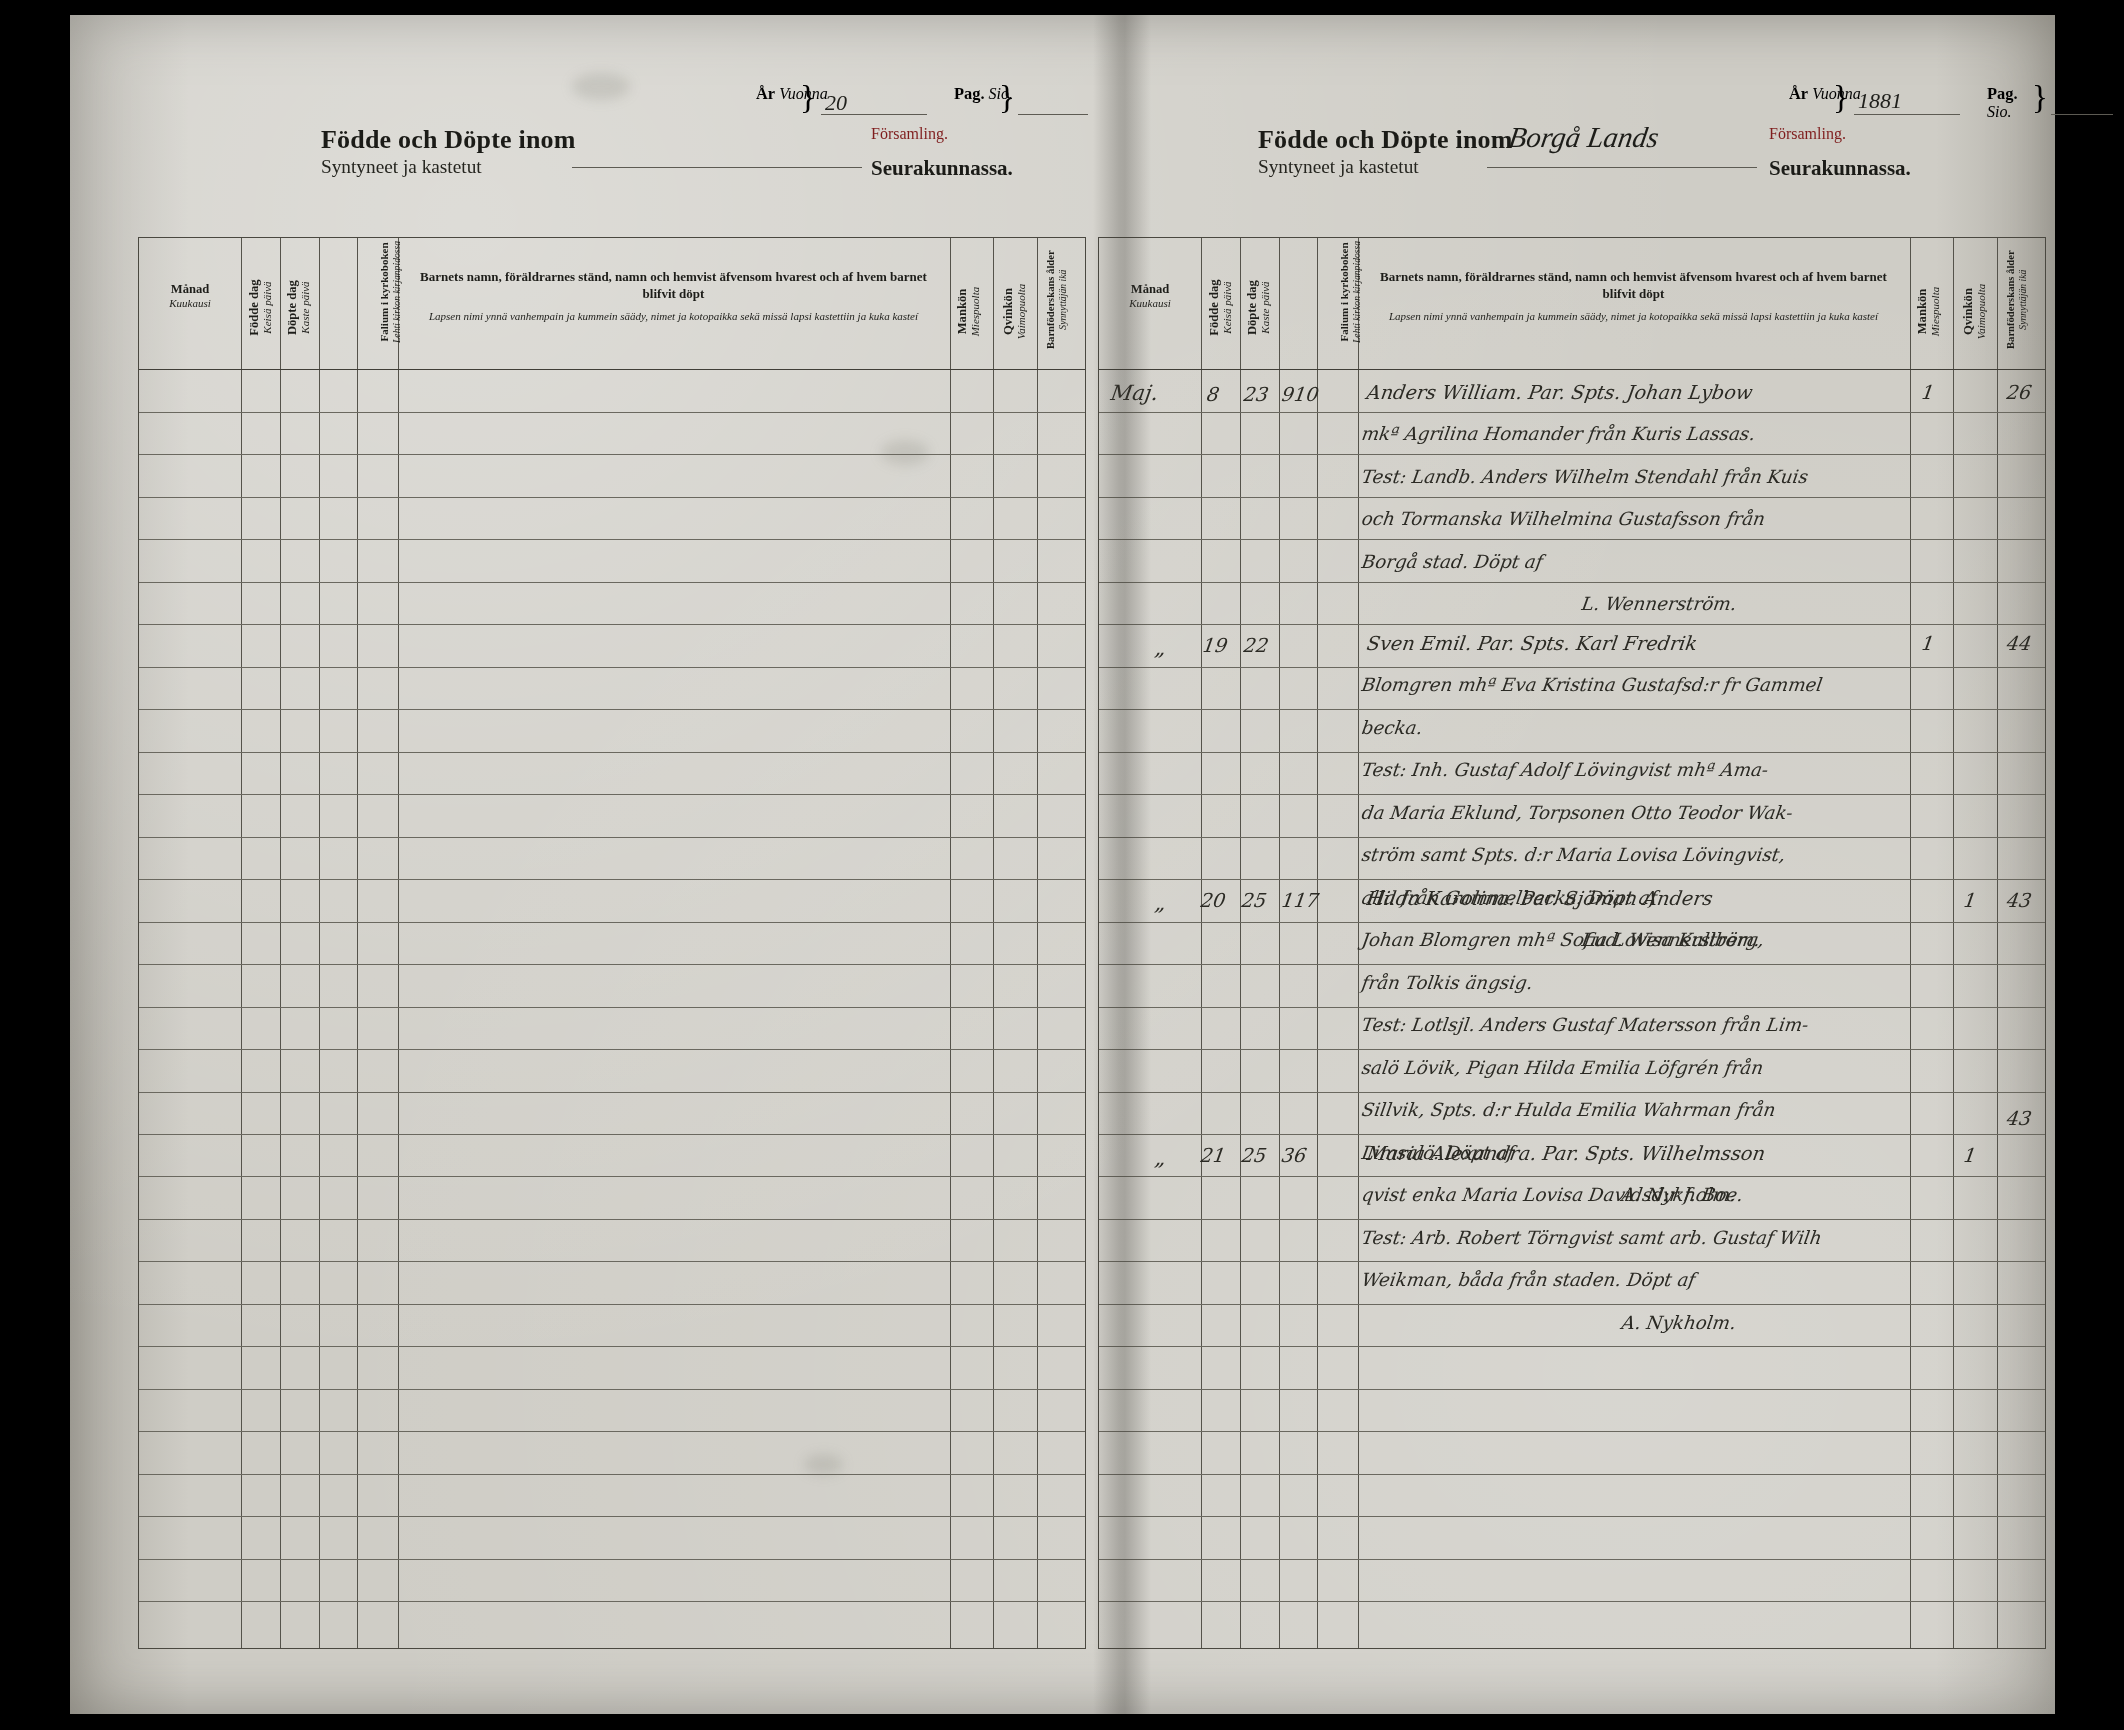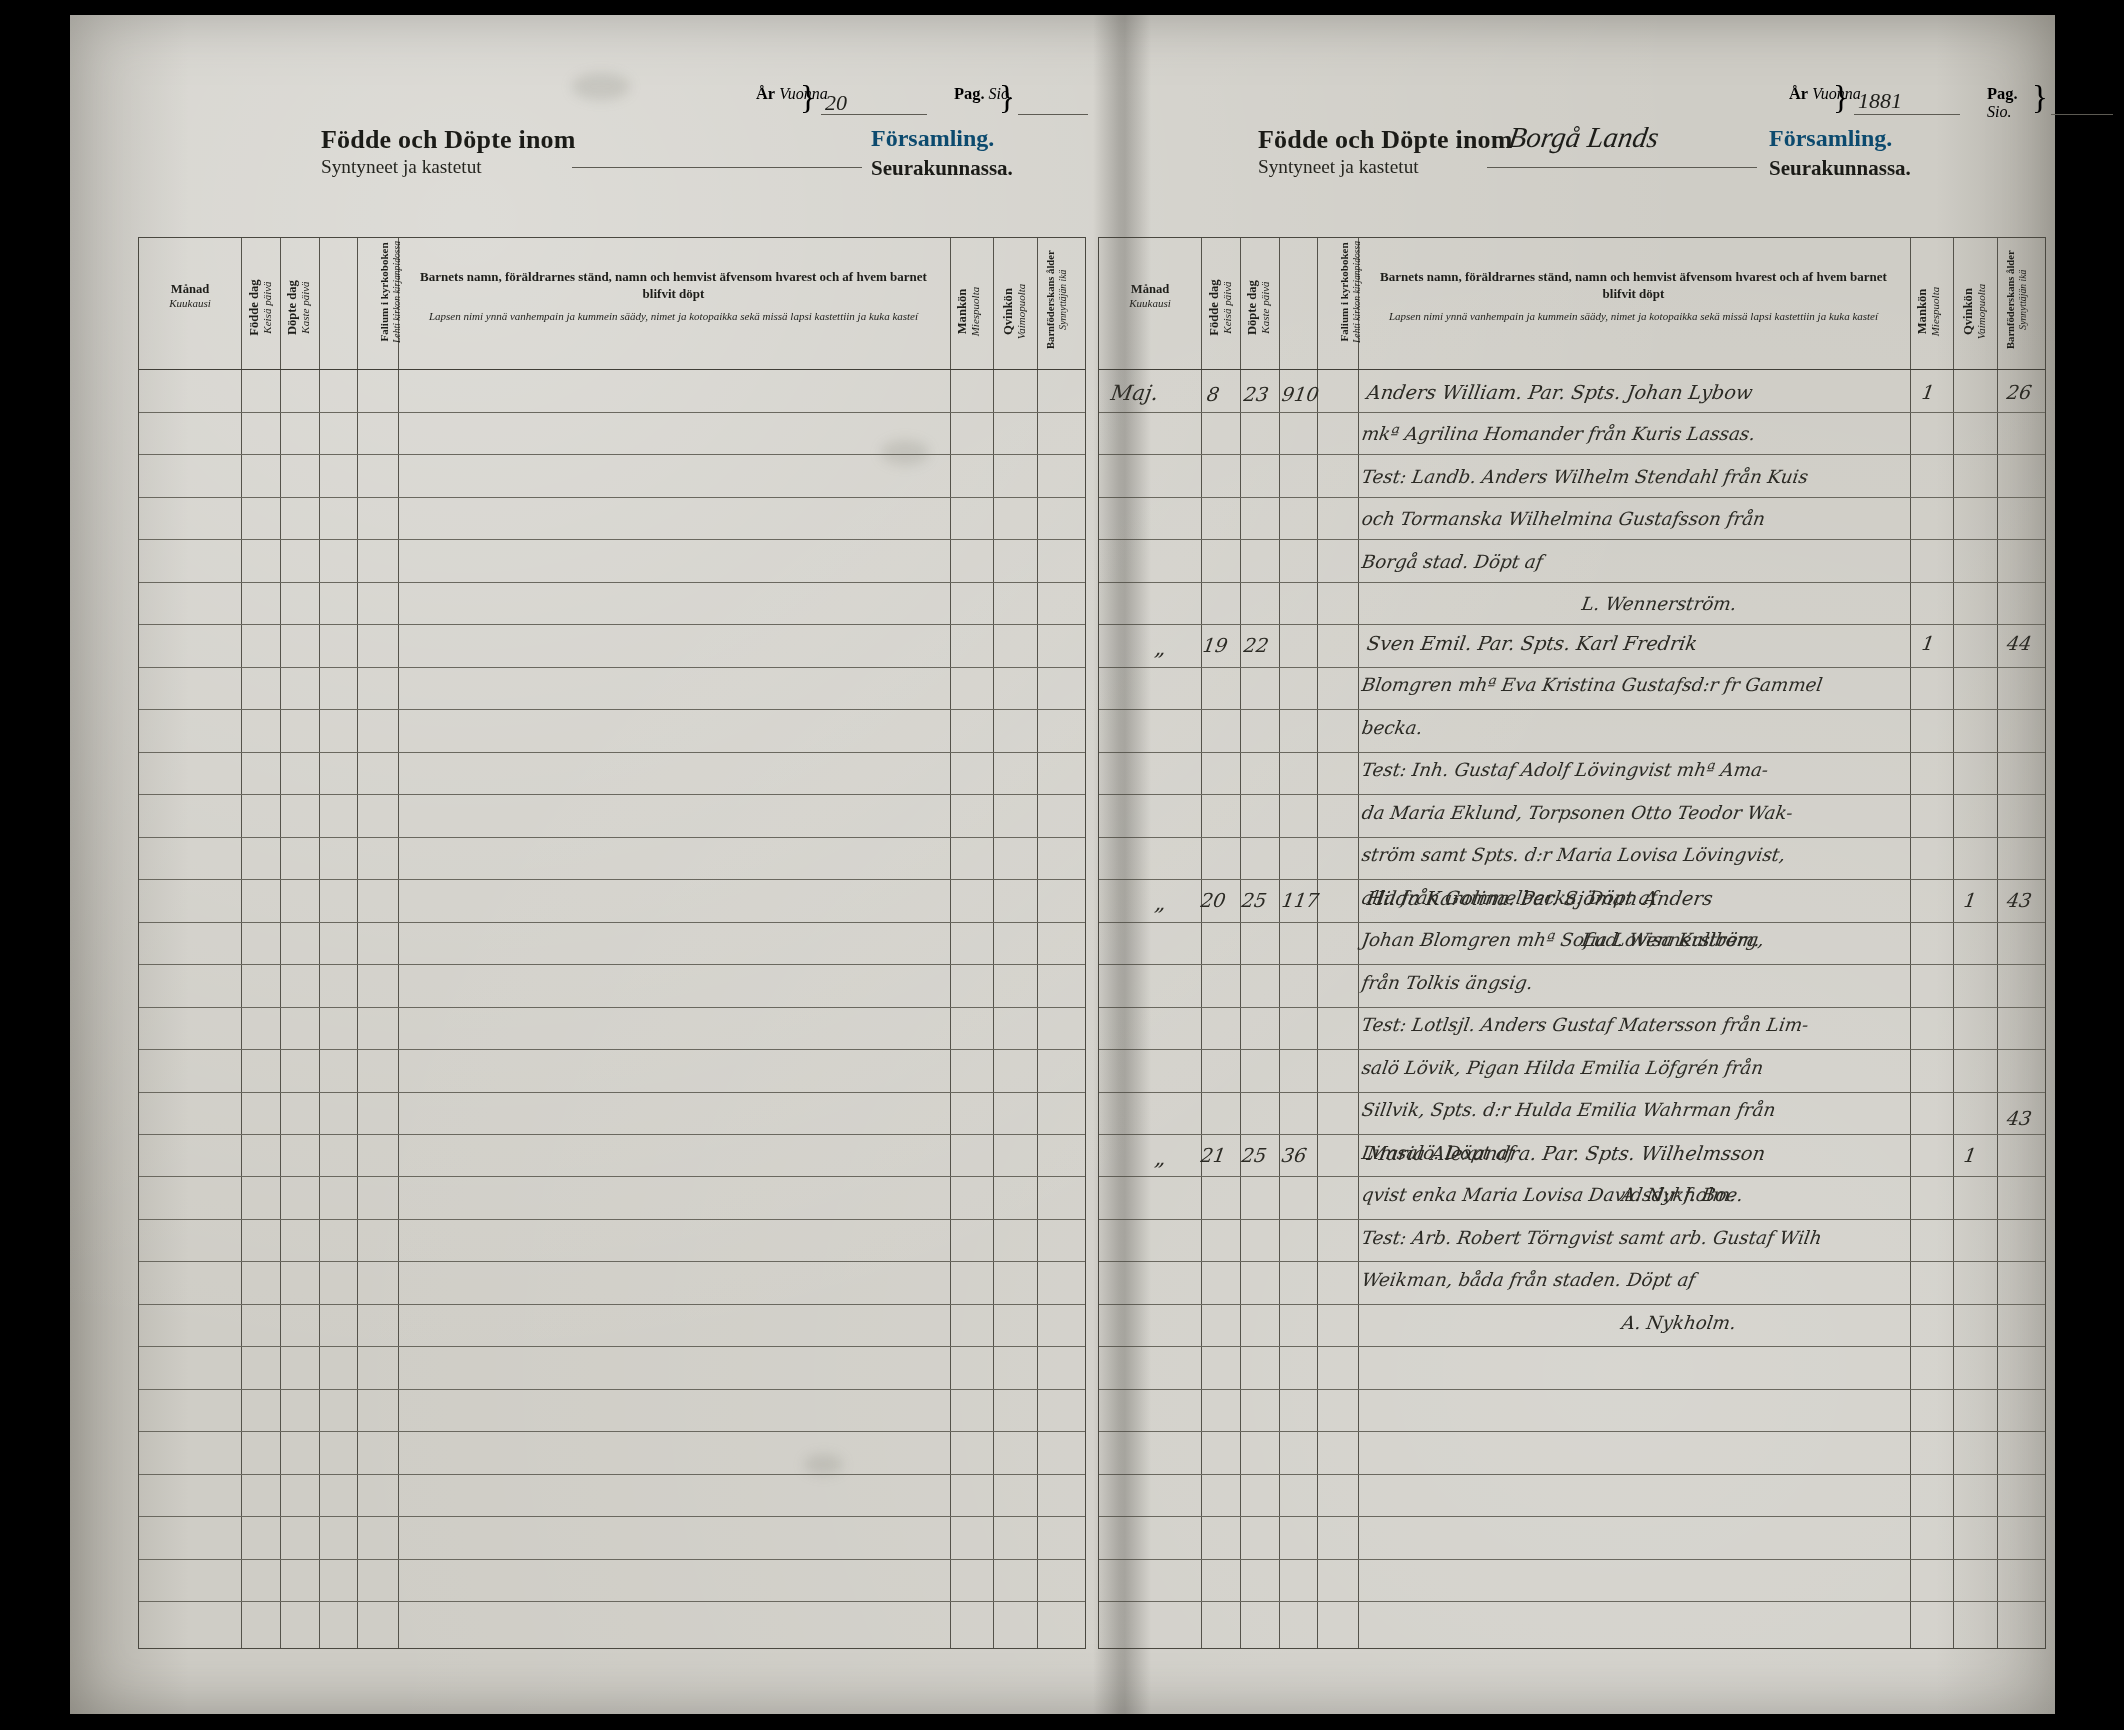--- a/index.html
+++ b/index.html
@@ -34,21 +34,21 @@
   .right-half{left:1062px;width:898px;}
   .yr-box{position:absolute;font-family:"Liberation Serif",serif;}
   .yr-lbl{font-size:16.4px;font-weight:bold;line-height:1.05;}
   .brace{position:absolute;font-size:33px;line-height:1;}
   .yr-val{position:absolute;font-family:"Liberation Serif",serif;font-style:italic;font-size:22px;color:#20201c;}
   .rule{position:absolute;border-bottom:1px solid #5d5b53;}
 
   .title-row{position:absolute;left:0;right:0;top:104px;height:58px;}
   .t-sv{position:absolute;font-size:26px;font-weight:bold;letter-spacing:0.2px;color:#1b1b17;}
   .t-fi{position:absolute;font-size:19.3px;color:#25251f;}
-  .t-sv2{position:absolute;font-size:24px;font-weight:bold;color:#0c4a6e;}
+  .t-sv2{position:absolute;font-size:16px;font-weight:normal;color:#7f1d1d;}
   .t-fi2{position:absolute;font-size:21px;font-weight:bold;color:#1b1b17;}
   .parish{position:absolute;font-style:italic;font-size:29px;color:#1d1d19;}
 
   
   .tbl{position:absolute;border:1px solid #4a4840;}
   .vline{position:absolute;top:0;bottom:0;width:0;border-left:1px solid #55534b;}
   .hline{position:absolute;left:0;right:0;height:0;border-top:1px solid #6a685f;}
   .hline.thick{border-top:1px solid #403e37;}
 
   .colhdr{position:absolute;text-align:center;color:#1d1d19;}

